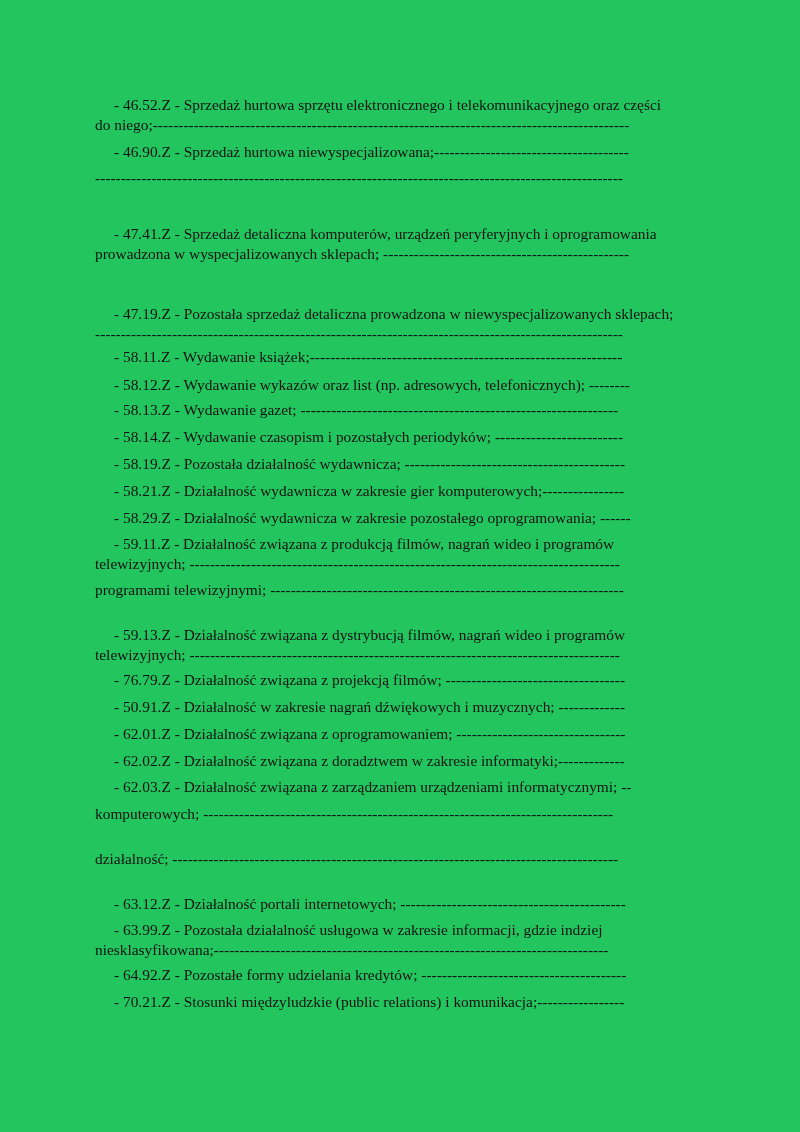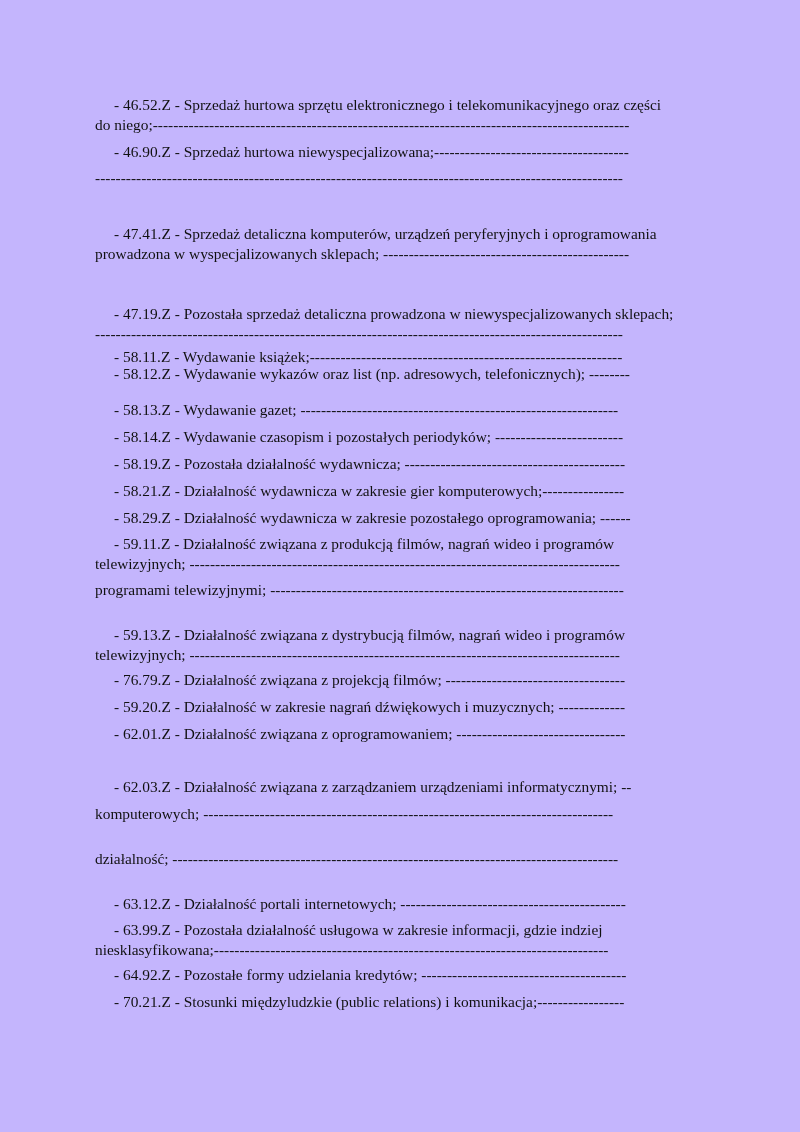--- a/index.html
+++ b/index.html
@@ -1,19 +1,19 @@
 <!DOCTYPE html>
 <html><head>
   <meta charset="utf-8">
   <style>
     html, body { margin: 0; padding: 0; background: #ffffff; }
     body { width: 800px; height: 1132px; position: relative; overflow: hidden; }
     .page {
       position: absolute; left: 0; top: 0; width: 800px; height: 1132px;
-      background: #c4b5fd;
+      background: #22c55e;
       font-family: "Liberation Serif", serif;
       font-size: 15.4px;
       color: #111111;
     }
     .para {
       position: absolute;
       left: 95px;
       width: 640px;
       white-space: nowrap;
       line-height: 20px;
@@ -39,21 +39,21 @@
     <span class="line first">- 47.41.Z - Sprzedaż detaliczna komputerów, urządzeń peryferyjnych i oprogramowania</span>
     <span class="line">prowadzona w wyspecjalizowanych sklepach; ------------------------------------------------</span>
   </div>
   <div class="para" style="top:304px">
     <span class="line first">- 47.19.Z - Pozostała sprzedaż detaliczna prowadzona w niewyspecjalizowanych sklepach;</span>
     <span class="line">-------------------------------------------------------------------------------------------------------</span>
   </div>
   <div class="para" style="top:347px">
     <span class="line first">- 58.11.Z - Wydawanie książek;-------------------------------------------------------------</span>
   </div>
-  <div class="para" style="top:364px">
+  <div class="para" style="top:375px">
     <span class="line first">- 58.12.Z - Wydawanie wykazów oraz list (np. adresowych, telefonicznych); --------</span>
   </div>
   <div class="para" style="top:400px">
     <span class="line first">- 58.13.Z - Wydawanie gazet; --------------------------------------------------------------</span>
   </div>
   <div class="para" style="top:427px">
     <span class="line first">- 58.14.Z - Wydawanie czasopism i pozostałych periodyków; -------------------------</span>
   </div>
   <div class="para" style="top:454px">
     <span class="line first">- 58.19.Z - Pozostała działalność wydawnicza; -------------------------------------------</span>
@@ -72,24 +72,27 @@
     <span class="line">programami telewizyjnymi; ---------------------------------------------------------------------</span>
   </div>
   <div class="para" style="top:625px">
     <span class="line first">- 59.13.Z - Działalność związana z dystrybucją filmów, nagrań wideo i programów</span>
     <span class="line">telewizyjnych; ------------------------------------------------------------------------------------</span>
   </div>
   <div class="para" style="top:670px">
     <span class="line first">- 76.79.Z - Działalność związana z projekcją filmów; -----------------------------------</span>
   </div>
   <div class="para" style="top:697px">
-    <span class="line first">- 59.20.Z - Działalność w zakresie nagrań dźwiękowych i muzycznych; -------------</span>
+    <span class="line first">- 50.91.Z - Działalność w zakresie nagrań dźwiękowych i muzycznych; -------------</span>
   </div>
   <div class="para" style="top:724px">
     <span class="line first">- 62.01.Z - Działalność związana z oprogramowaniem; ---------------------------------</span>
+  </div>
+  <div class="para" style="top:751px">
+    <span class="line first">- 62.02.Z - Działalność związana z doradztwem w zakresie informatyki;-------------</span>
   </div>
   <div class="para" style="top:777px">
     <span class="line first">- 62.03.Z - Działalność związana z zarządzaniem urządzeniami informatycznymi; --</span>
   </div>
   <div class="para" style="top:804px">
     <span class="line">komputerowych; --------------------------------------------------------------------------------</span>
   </div>
   <div class="para" style="top:849px">
     <span class="line">działalność; ---------------------------------------------------------------------------------------</span>
   </div>

